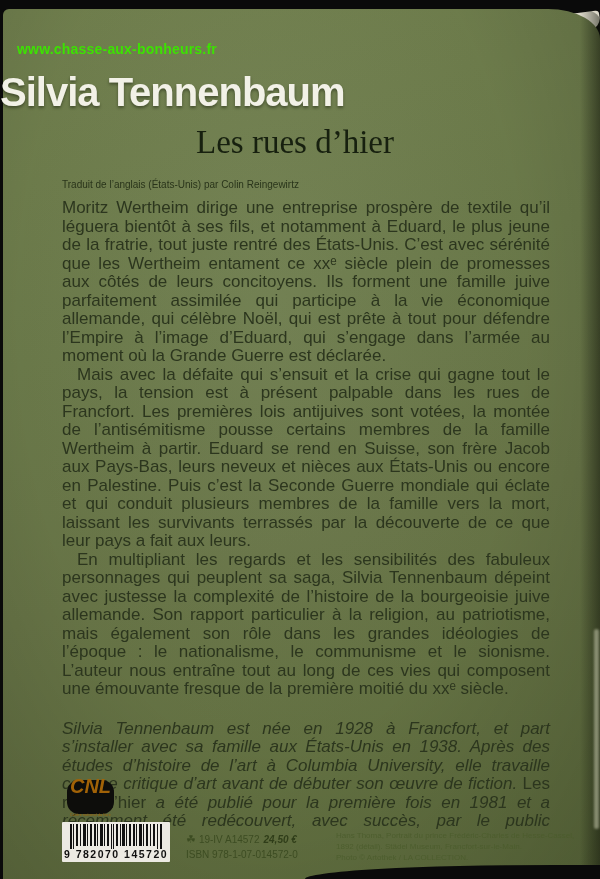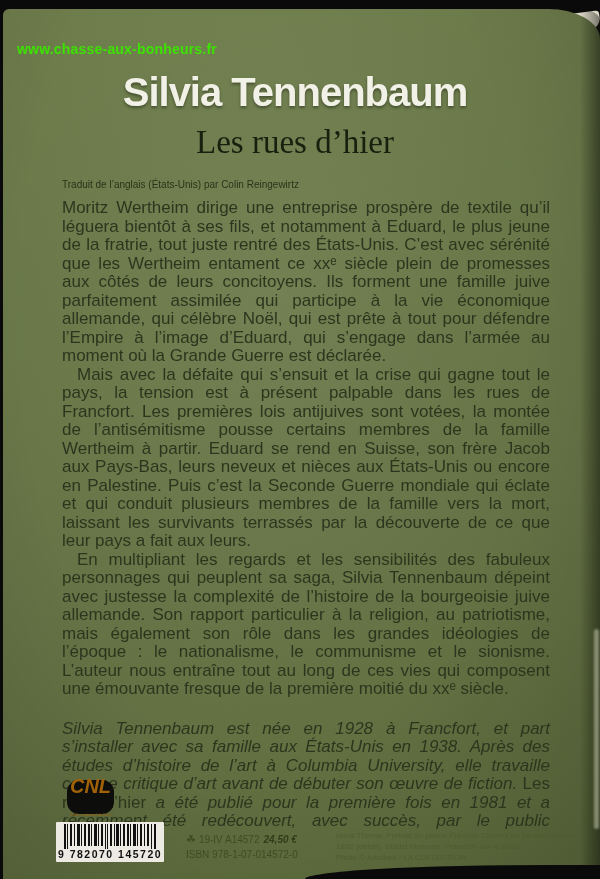--- a/index.html
+++ b/index.html
@@ -40,21 +40,21 @@
     position:absolute;bottom:0;right:0;width:295px;height:14px;z-index:5;
     background:#0a0a0a;border-top-left-radius:250px 14px;
   }
   
   .watermark{
     position:absolute;left:17px;top:41px;z-index:4;
     color:#3ce202;font-size:14px;font-weight:600;letter-spacing:0.2px;
   }
   
   .author{
-    position:absolute;left:0;right:10px;top:70px;text-align:center;z-index:3;
+    position:absolute;left:0;right:10px;top:70px;z-index:3;
     color:#f2f1e7;font-size:40px;font-weight:bold;letter-spacing:-1px;
     text-shadow:0 2px 3px rgba(18,24,8,0.45);
   }
   .book-title{
     position:absolute;left:0;right:10px;top:124px;text-align:center;z-index:3;
     font-family:"Liberation Serif", serif;
     color:#17200f;font-size:33px;font-weight:500;
   }
   .translator{
     position:absolute;left:62px;top:179px;z-index:3;
@@ -74,21 +74,21 @@
   .bio .roman{font-style:normal;}
   
   .cnl-logo{
     position:absolute;left:67px;top:780px;width:47px;height:34px;z-index:3;
     background:#0d0d0b;border-radius:12px;color:#a16207;
     display:flex;flex-direction:column;align-items:center;justify-content:center;gap:17px;
   }
   .cnl-acronym{font-size:20px;font-weight:bold;letter-spacing:0;line-height:20px;font-style:italic;}
   .cnl-caption{font-size:3.5px;letter-spacing:0.2px;white-space:nowrap;line-height:5px;}
   .barcode{
-    position:absolute;left:56px;top:822px;width:108px;height:40px;z-index:3;
+    position:absolute;left:62px;top:822px;width:108px;height:40px;z-index:3;
     background:#eceae3;border-radius:1px;
     display:flex;flex-direction:column;align-items:center;padding-top:2px;box-sizing:border-box;
   }
   .barcode svg{display:block;}
   .barcode-number{
     color:#101010;font-size:10.5px;letter-spacing:1.5px;line-height:11px;margin-top:0px;
     font-weight:600;
   }
   .pub-info{
     position:absolute;left:186px;top:832px;z-index:3;

